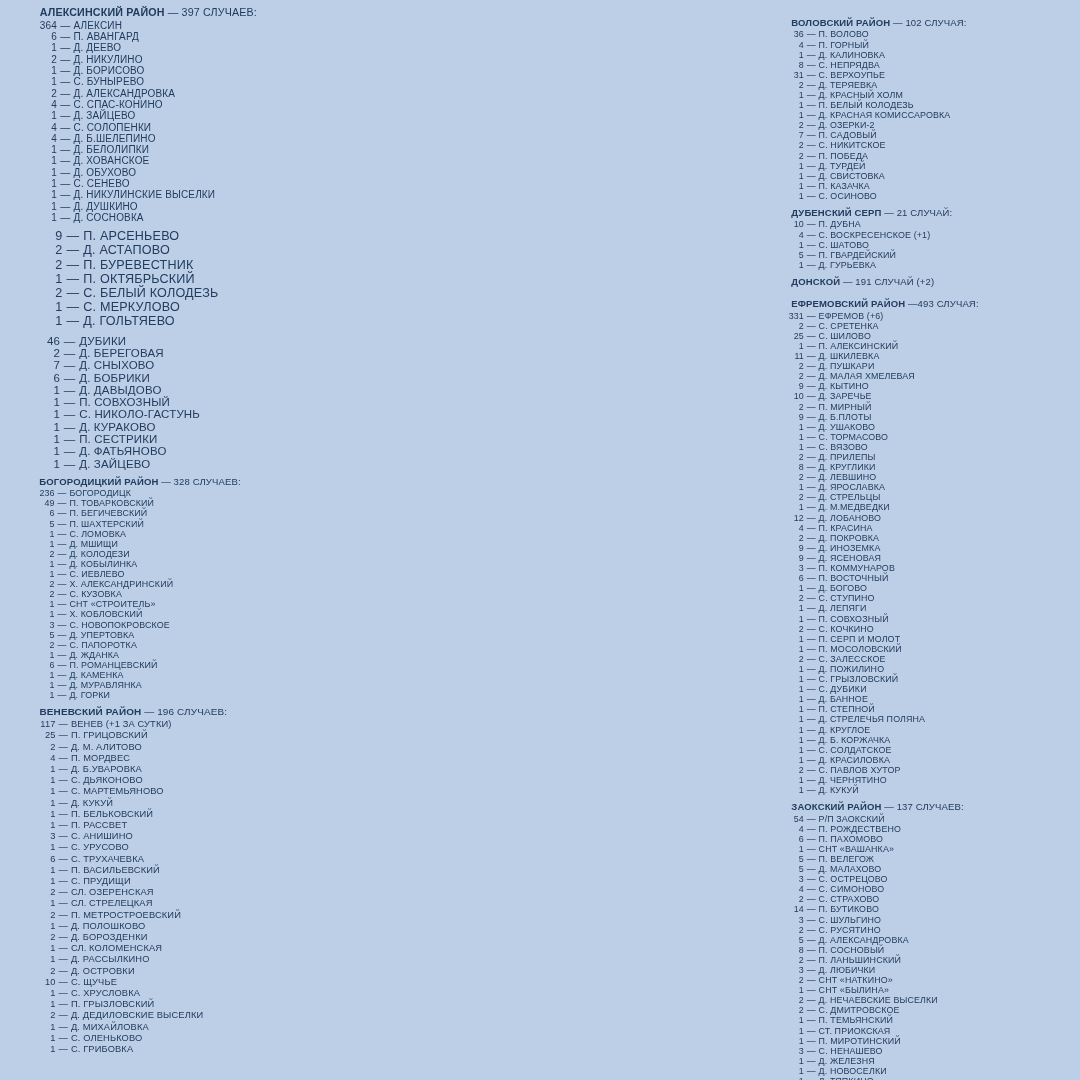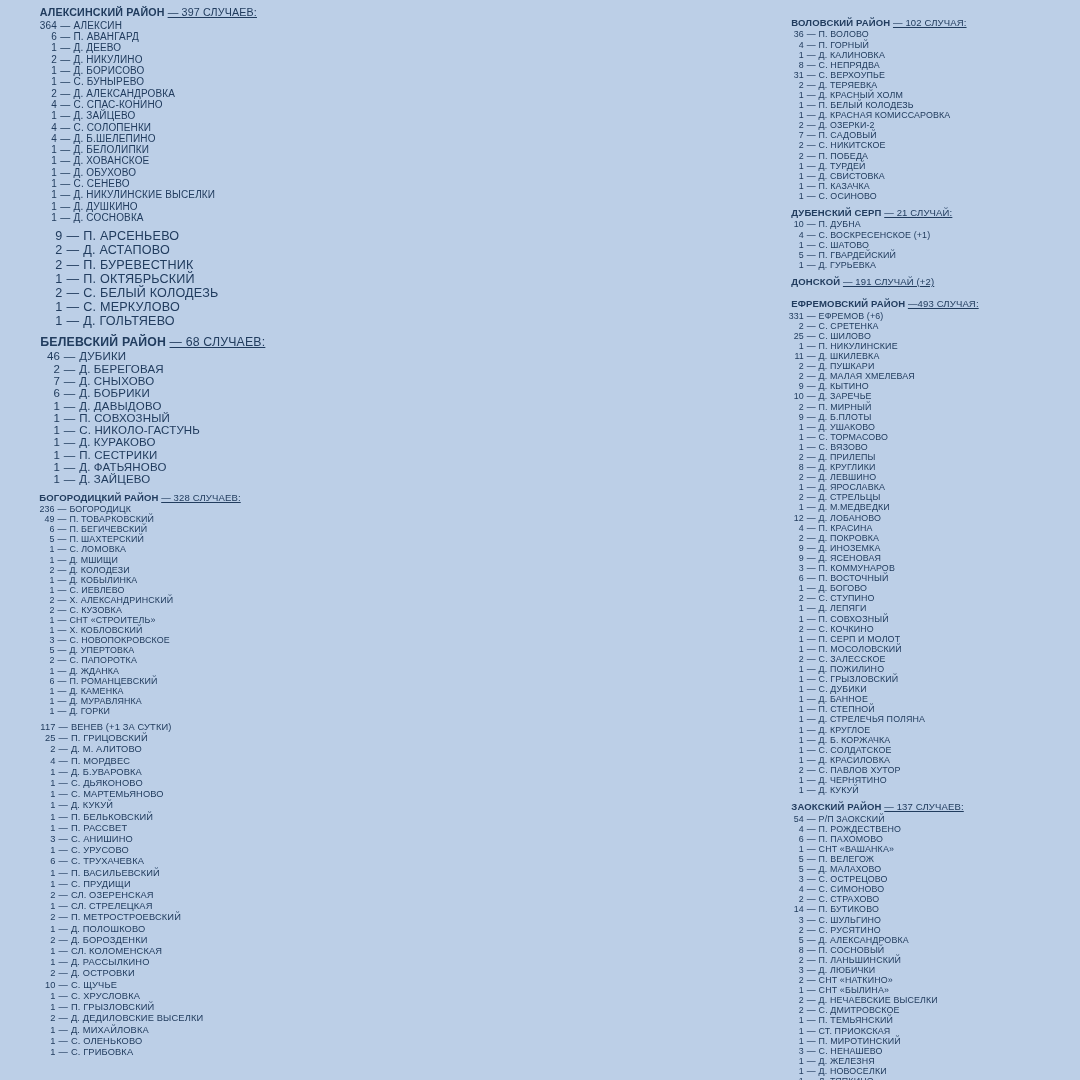--- a/index.html
+++ b/index.html
@@ -22,21 +22,21 @@
   
   .size-xs { font-size:8.9px;  line-height:10.1px; }
   .size-sm { font-size:9.3px;  line-height:11.2px; }
   .size-md { font-size:10px;   line-height:11.3px; }
   .size-lg { font-size:11.5px; line-height:12.3px; }
   .size-xl { font-size:12.6px; line-height:14.2px; }
 
   .header { font-size:1.07em; line-height:1.2; margin:0 0 1px 0.35em; letter-spacing:0.015em; }
   .right .header { margin-left:0.45em; }
   .hname { font-weight:bold; }
-  .hcount { font-weight:normal; margin-left:0.28em;text-decoration:underline; }
+  .hcount { font-weight:normal; margin-left:0.28em; }
 
   .row { display:flex; align-items:baseline; letter-spacing:0.015em; }
   .num  { flex:none; width:2.1em; text-align:right; }
   .right .num { width:1.9em; }
   .dash { flex:none; padding:0 0.32em; }
   .place { flex:none; }
 </style>
 </head>
 <body>
 
@@ -166,21 +166,20 @@
           <span class="dash">—</span>
           <span class="place">С. МЕРКУЛОВО</span>
         </div>
         <div class="row">
           <span class="num">1</span>
           <span class="dash">—</span>
           <span class="place">Д. ГОЛЬТЯЕВО</span>
         </div>
       </div>
       <div class="section size-lg">
-        <div class="header"><span class="hname">БЕЛЕВСКИЙ РАЙОН</span><span class="hcount">— 68 СЛУЧАЕВ:</span></div>
         <div class="row">
           <span class="num">46</span>
           <span class="dash">—</span>
           <span class="place">ДУБИКИ</span>
         </div>
         <div class="row">
           <span class="num">2</span>
           <span class="dash">—</span>
           <span class="place">Д. БЕРЕГОВАЯ</span>
         </div>
@@ -332,20 +331,21 @@
           <span class="dash">—</span>
           <span class="place">Д. МУРАВЛЯНКА</span>
         </div>
         <div class="row">
           <span class="num">1</span>
           <span class="dash">—</span>
           <span class="place">Д. ГОРКИ</span>
         </div>
       </div>
       <div class="section size-sm">
+        <div class="header"><span class="hname">ВЕНЕВСКИЙ РАЙОН</span><span class="hcount">— 196 СЛУЧАЕВ:</span></div>
         <div class="row">
           <span class="num">117</span>
           <span class="dash">—</span>
           <span class="place">ВЕНЕВ (+1 ЗА СУТКИ)</span>
         </div>
         <div class="row">
           <span class="num">25</span>
           <span class="dash">—</span>
           <span class="place">П. ГРИЦОВСКИЙ</span>
         </div>
@@ -624,21 +624,21 @@
           <span class="place">С. СРЕТЕНКА</span>
         </div>
         <div class="row">
           <span class="num">25</span>
           <span class="dash">—</span>
           <span class="place">С. ШИЛОВО</span>
         </div>
         <div class="row">
           <span class="num">1</span>
           <span class="dash">—</span>
-          <span class="place">П. НИКУЛИНСКИЕ</span>
+          <span class="place">П. АЛЕКСИНСКИЙ</span>
         </div>
         <div class="row">
           <span class="num">11</span>
           <span class="dash">—</span>
           <span class="place">Д. ШКИЛЕВКА</span>
         </div>
         <div class="row">
           <span class="num">2</span>
           <span class="dash">—</span>
           <span class="place">Д. ПУШКАРИ</span>

